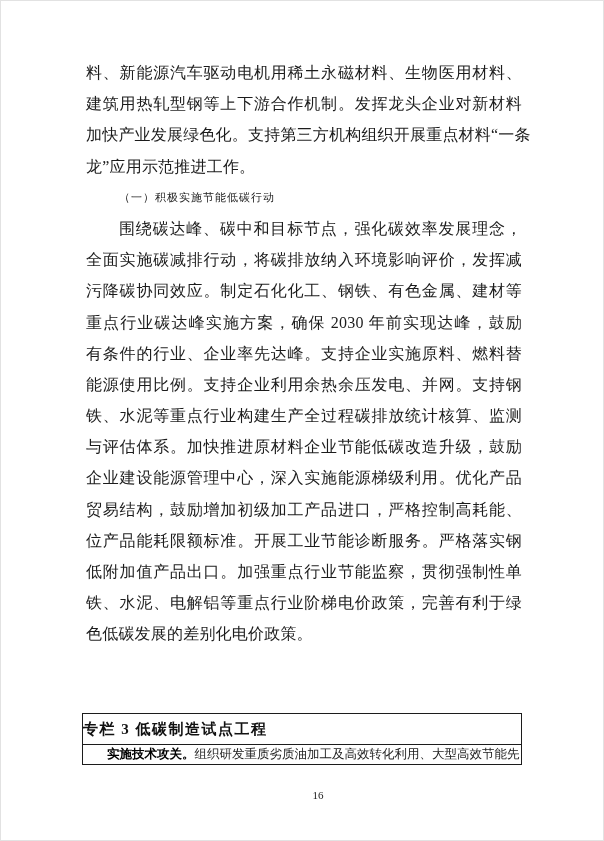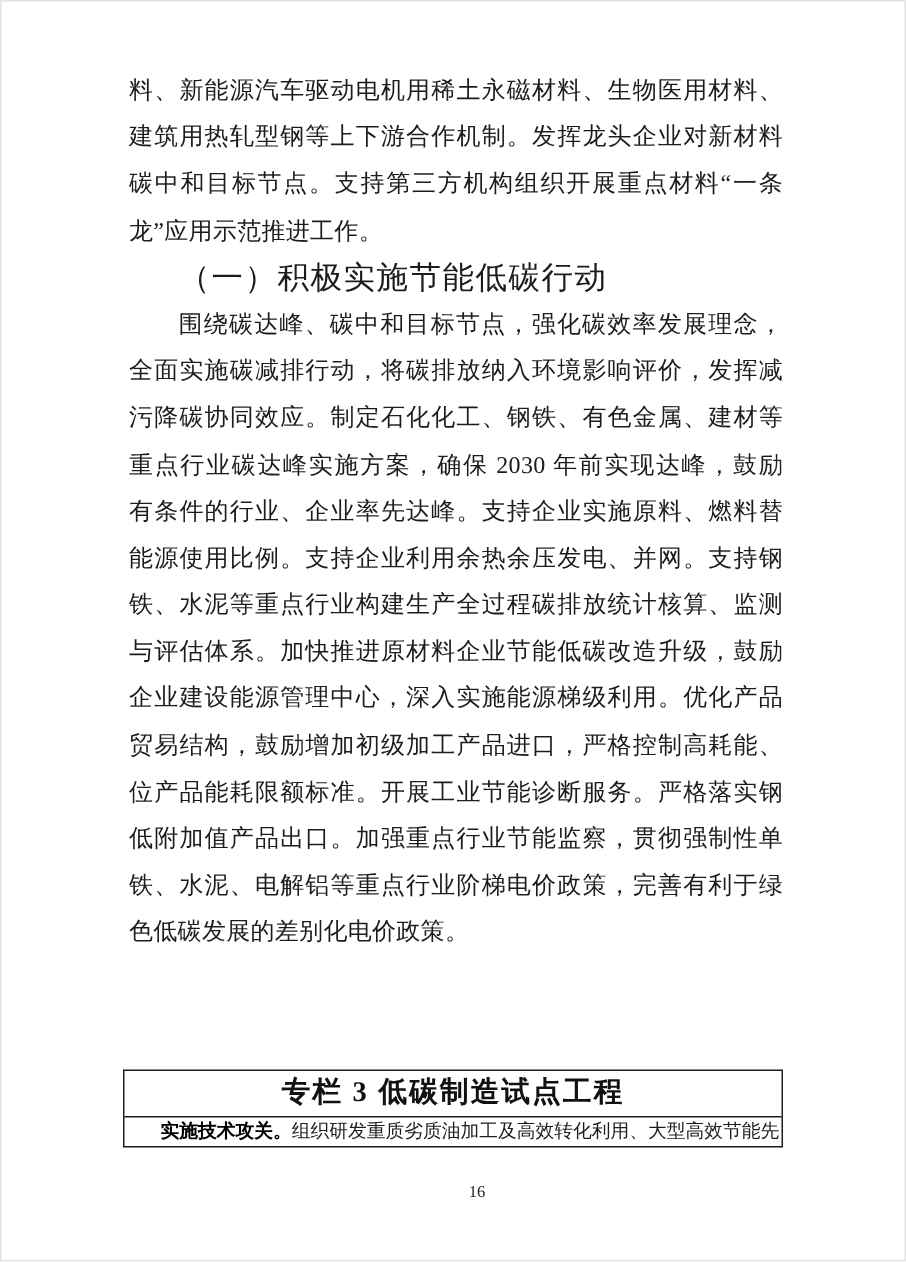--- a/index.html
+++ b/index.html
@@ -14,21 +14,21 @@
     background: #ffffff;
     box-sizing: border-box;
     border: 1px solid #e2e2e2;
     overflow: hidden;
     color: #1c1c1c;
     font-family: "Liberation Serif", serif;
   }
   .textblock {
     position: absolute;
     left: 85px;
-    top: 44px;
+    top: 56px;
     width: 436px;
   }
   .line {
     height: 31.2px;
     line-height: 31.2px;
     font-size: 16px;
     text-align: justify;
     text-align-last: justify;
     text-justify: inter-character;
     letter-spacing: 0.2px;
@@ -43,40 +43,39 @@
   }
   .line.heading {
     font-family: "Liberation Sans", sans-serif;
     font-weight: bold;
     font-size: 19px;
     text-indent: 33px;
     text-align-last: left;
     letter-spacing: 1.5px;
   }
   .line.subheading {
-    font-size: 21px;
+    font-size: 11px;
     text-indent: 33px;
     text-align-last: left;
     letter-spacing: 1px;
   }
   .panel {
     position: absolute;
     left: 81px;
     top: 712px;
     width: 440px;
     box-sizing: border-box;
     border: 1.5px solid #1c1c1c;
     background: #ffffff;
   }
   .panel-title {
     height: 30px;
     line-height: 30px;
-    text-align: center;
     font-weight: bold;
-    font-size: 19px;
+    font-size: 15px;
     letter-spacing: 1.5px;
     border-bottom: 1.5px solid #1c1c1c;
     color: #111111;
   }
   .panel-body {
     height: 19px;
     line-height: 19px;
     font-size: 12.5px;
     padding-left: 24px;
     white-space: nowrap;
@@ -100,21 +99,21 @@
   }
 </style>
 </head>
 <body>
 
 <div class="page">
 
   <div class="textblock" id="textblock">
       <div class="line body">料、新能源汽车驱动电机用稀土永磁材料、生物医用材料、</div>
       <div class="line body">建筑用热轧型钢等上下游合作机制。发挥龙头企业对新材料</div>
-      <div class="line body">碳中和目标节点。支持第三方机构组织开展重点材料“一条</div>
+      <div class="line body">加快产业发展绿色化。支持第三方机构组织开展重点材料“一条</div>
       <div class="line body-last">龙”应用示范推进工作。</div>
       <div class="line subheading">（一）积极实施节能低碳行动</div>
       <div class="line body-indent">围绕碳达峰、碳中和目标节点，强化碳效率发展理念，</div>
       <div class="line body">全面实施碳减排行动，将碳排放纳入环境影响评价，发挥减</div>
       <div class="line body">污降碳协同效应。制定石化化工、钢铁、有色金属、建材等</div>
       <div class="line body">重点行业碳达峰实施方案，确保 2030 年前实现达峰，鼓励</div>
       <div class="line body">有条件的行业、企业率先达峰。支持企业实施原料、燃料替</div>
       <div class="line body">能源使用比例。支持企业利用余热余压发电、并网。支持钢</div>
       <div class="line body">铁、水泥等重点行业构建生产全过程碳排放统计核算、监测</div>
       <div class="line body">与评估体系。加快推进原材料企业节能低碳改造升级，鼓励</div>

